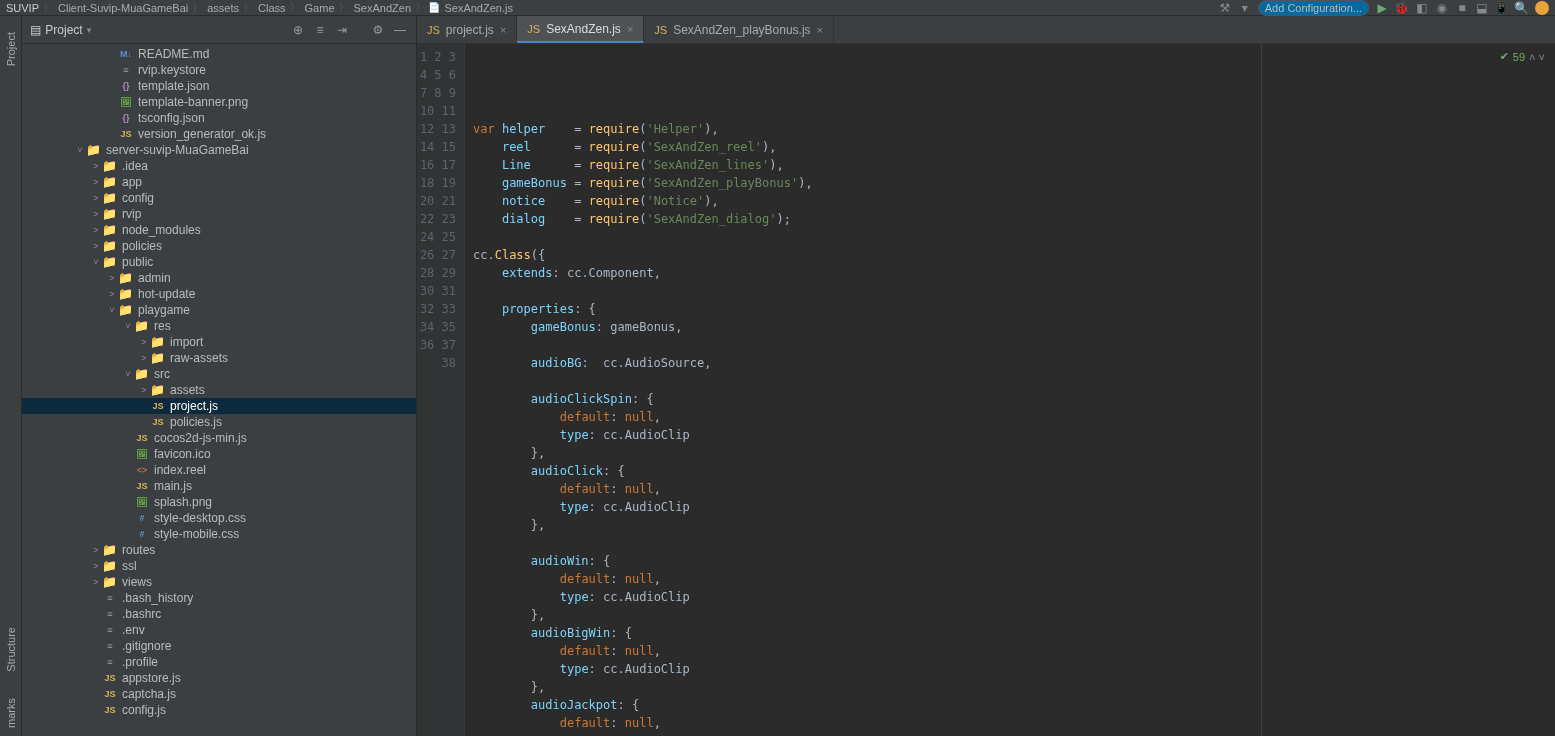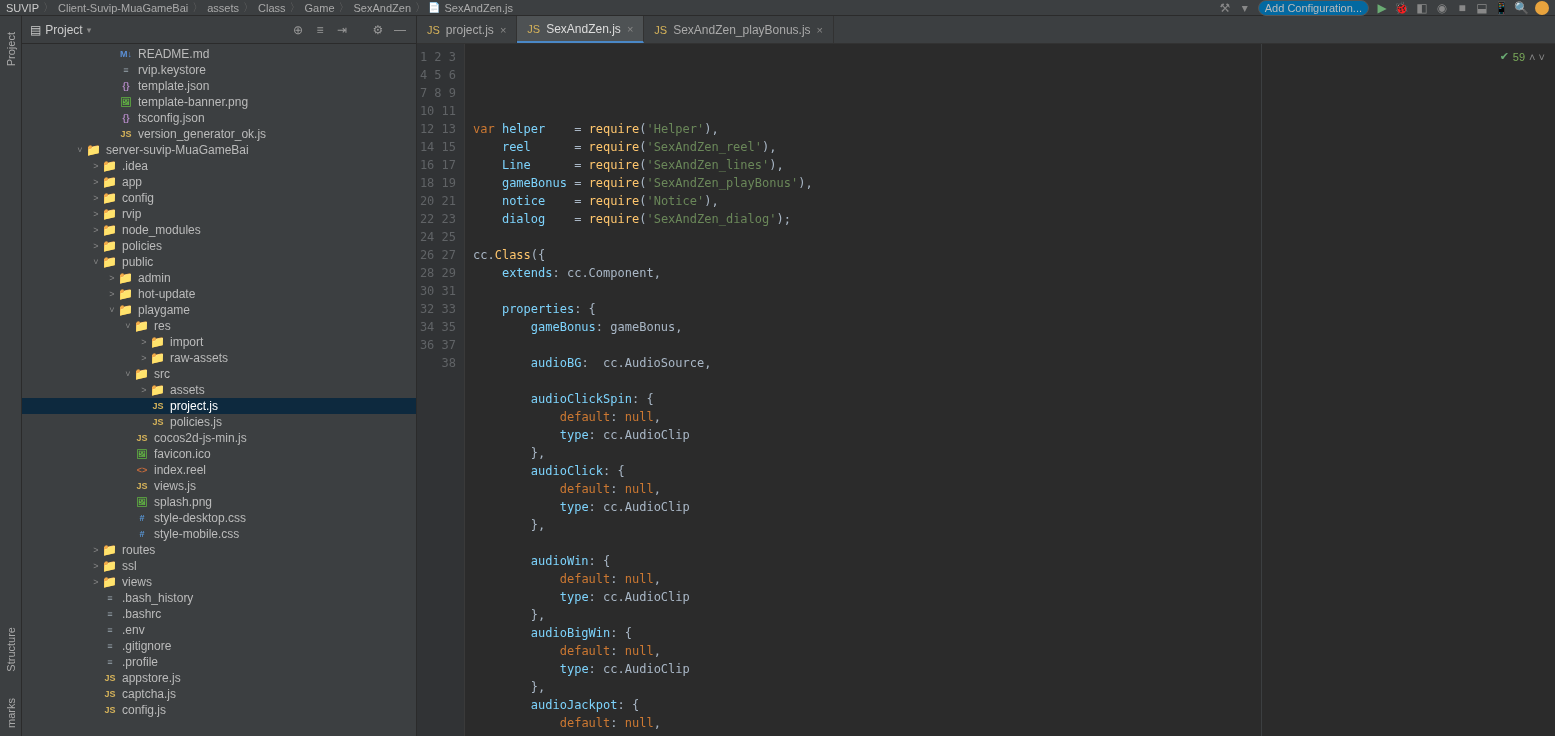--- a/index.html
+++ b/index.html
@@ -306,21 +306,21 @@
           <span>favicon.ico</span>
         </div>
         <div class="node" style="padding-left: 100px;">
           <span class="arrow"></span>
           <span class="ico file-html" style="font-size: 9px; font-weight: bold;">&lt;&gt;</span>
           <span>index.reel</span>
         </div>
         <div class="node" style="padding-left: 100px;">
           <span class="arrow"></span>
           <span class="ico file-js" style="font-size: 9px; font-weight: bold;">JS</span>
-          <span>views.js</span>
+          <span>main.js</span>
         </div>
         <div class="node" style="padding-left: 100px;">
           <span class="arrow"></span>
           <span class="ico file-img" style="font-size: 9px; font-weight: bold;">🖼</span>
           <span>splash.png</span>
         </div>
         <div class="node" style="padding-left: 100px;">
           <span class="arrow"></span>
           <span class="ico file-css" style="font-size: 9px; font-weight: bold;">#</span>
           <span>style-desktop.css</span>

